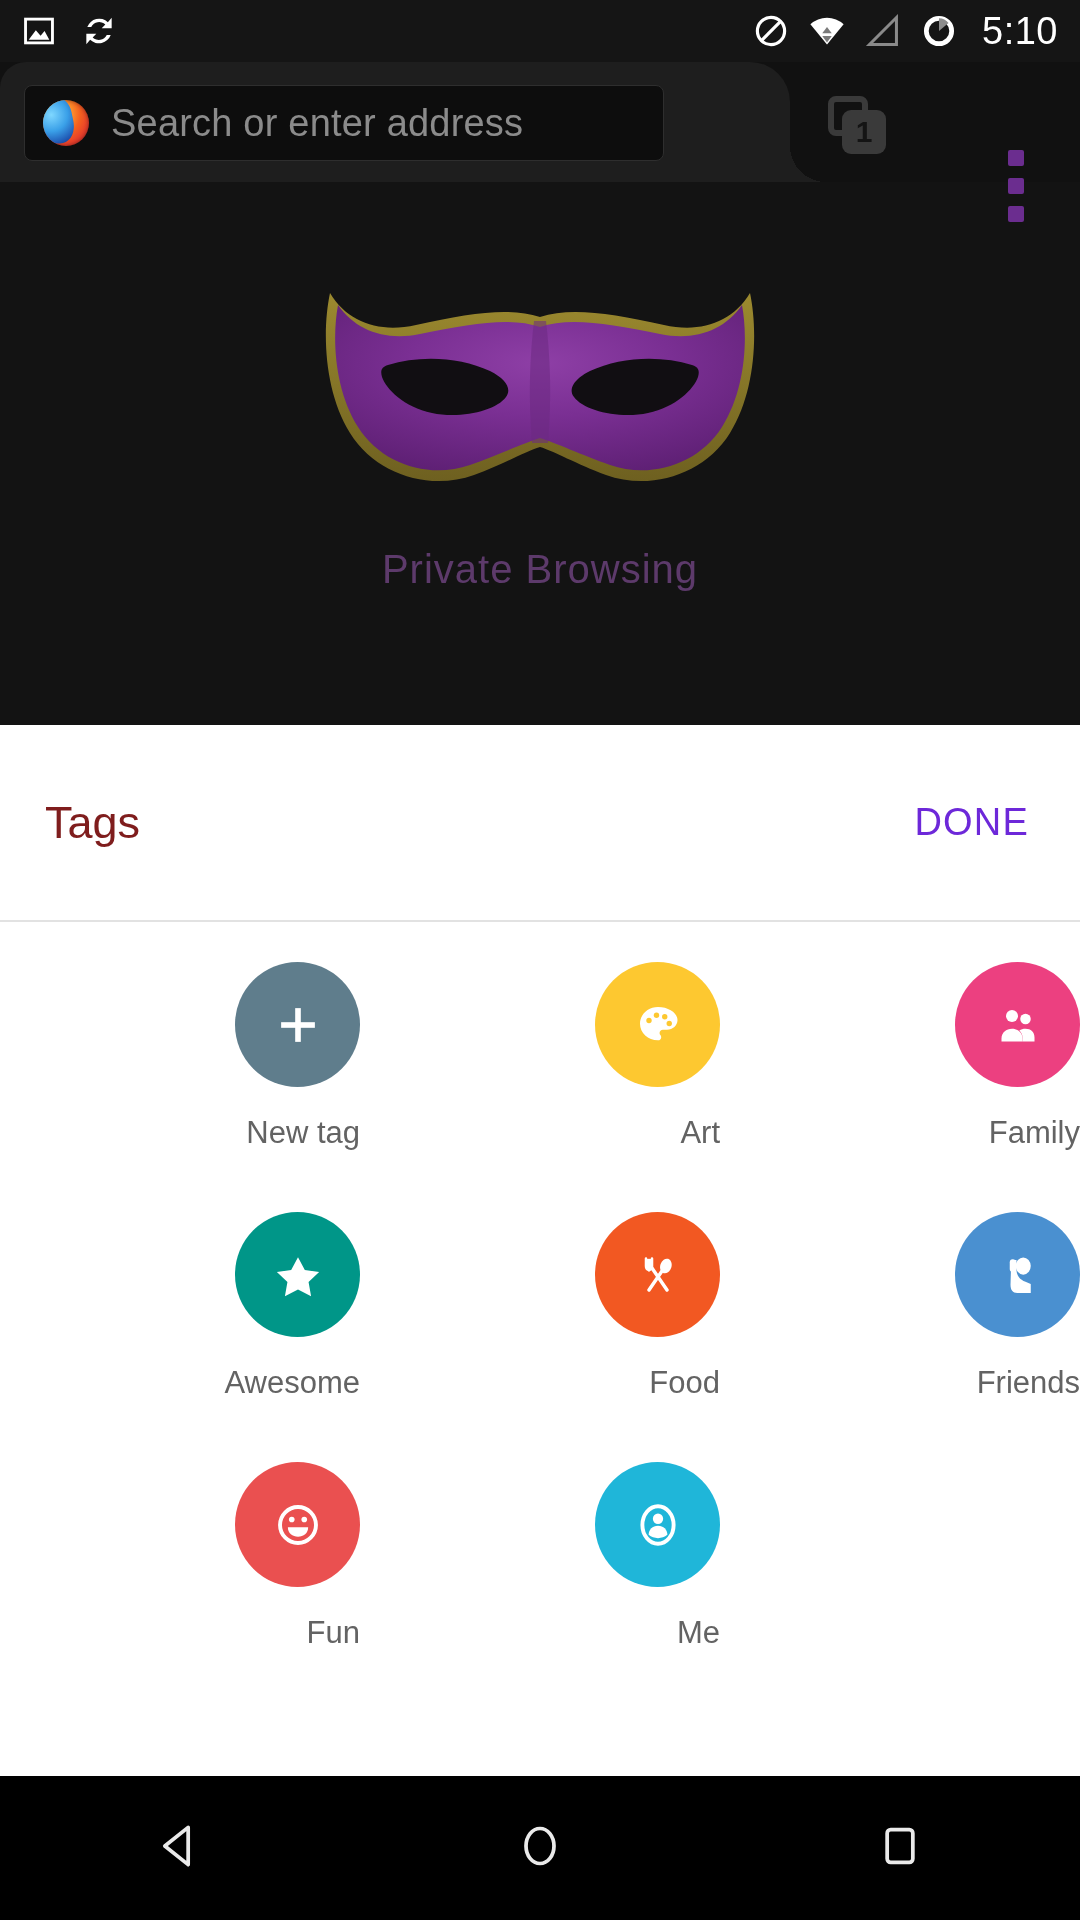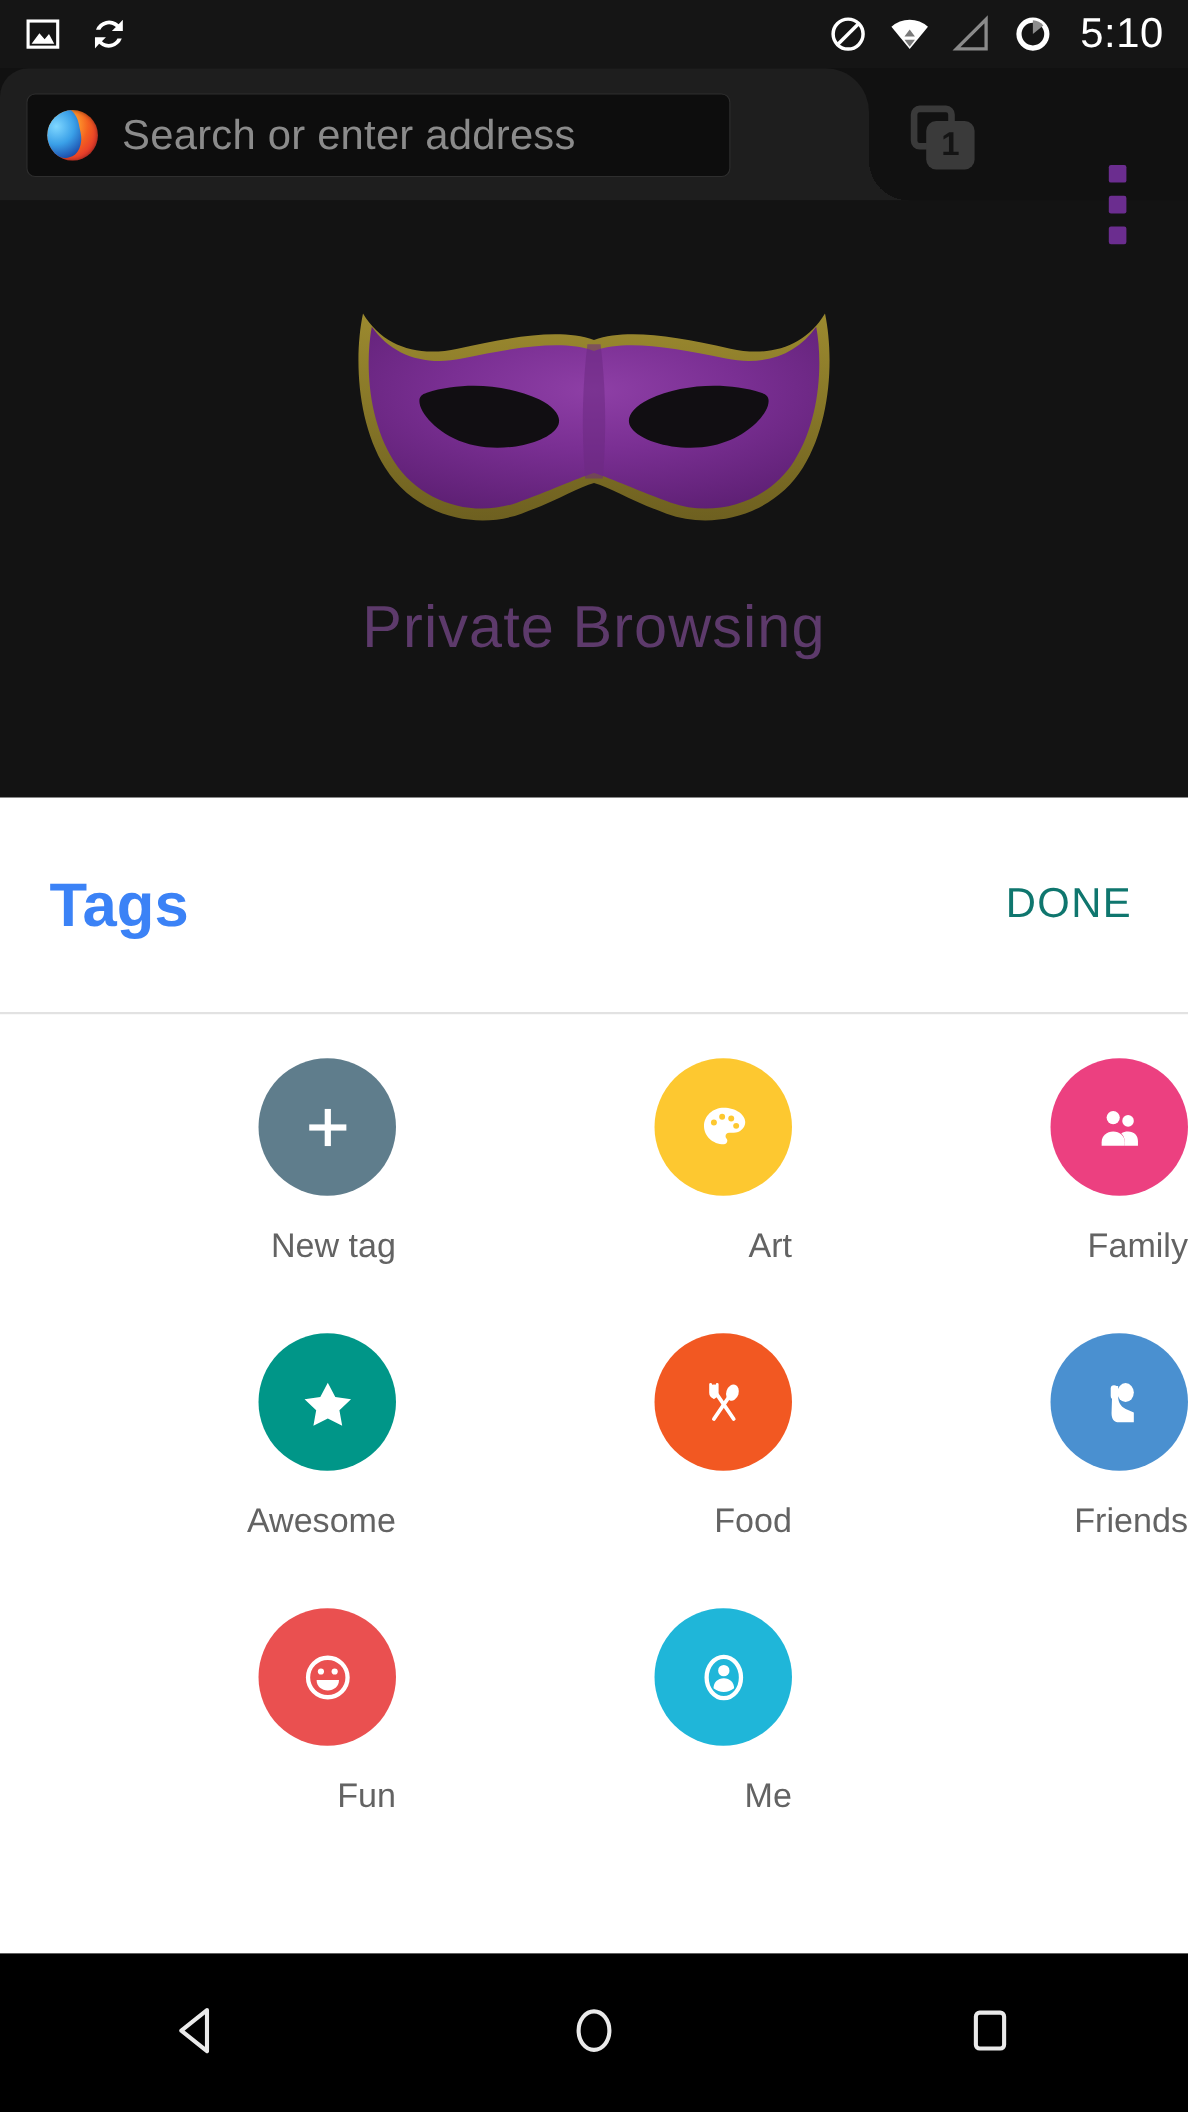--- a/index.html
+++ b/index.html
@@ -178,21 +178,21 @@
     z-index: 10;
   }
   .mask-wrap {
     width: 440px;
     height: 220px;
     margin-top: -30px;
     position: relative;
   }
   .pb-title {
     color: #5d3a6b;
-    font-size: 54px;
+    font-size: 40px;
     font-weight: 300;
     letter-spacing: 1px;
     margin-top: 42px;
   }
 
   
   .sheet {
     position: absolute;
     top: 725px; left: 0;
     width: 1080px;
@@ -203,27 +203,27 @@
   }
   .sheet-header {
     position: relative;
     height: 195px;
     display: flex;
     align-items: center;
     padding: 0 45px;
     box-sizing: border-box;
   }
   .sheet-title {
-    color: #3b82f6;
-    font-size: 56px;
-    font-weight: 700;
+    color: #7f1d1d;
+    font-size: 45px;
+    font-weight: 400;
   }
   .done-btn {
     margin-left: auto;
-    color: #0f766e;
+    color: #6d28d9;
     font-size: 38px;
     font-weight: 500;
     letter-spacing: 1.2px;
     padding: 12px 6px;
   }
   .sheet-divider {
     height: 2px;
     background: #e2e2e2;
     width: 100%;
   }

